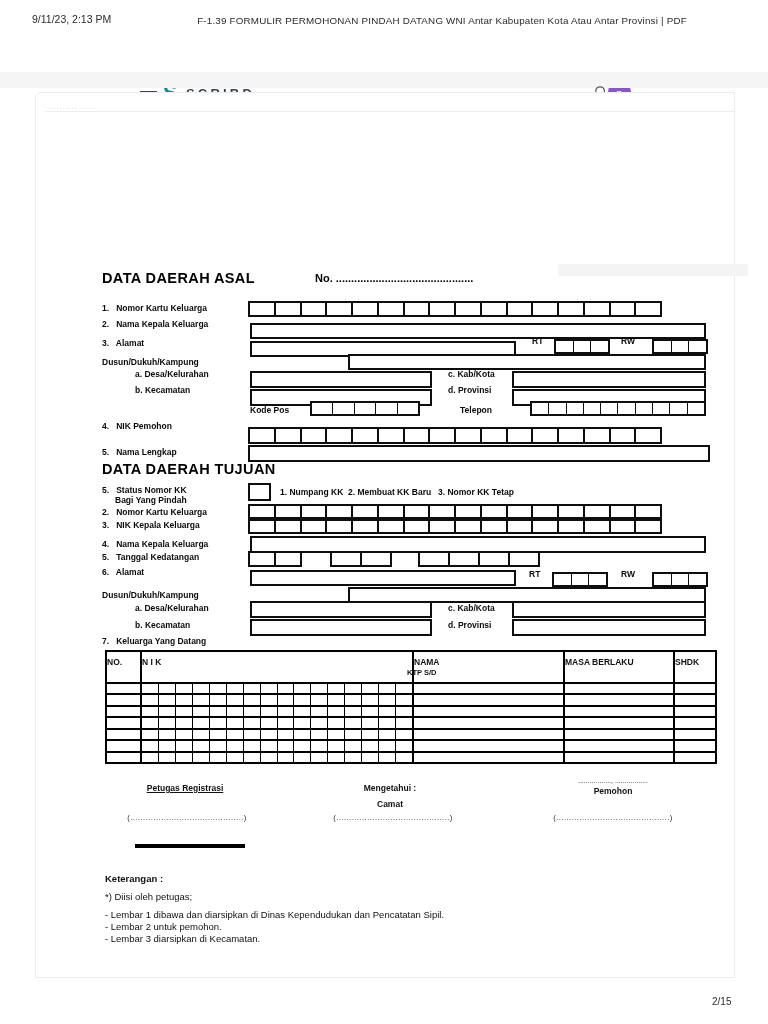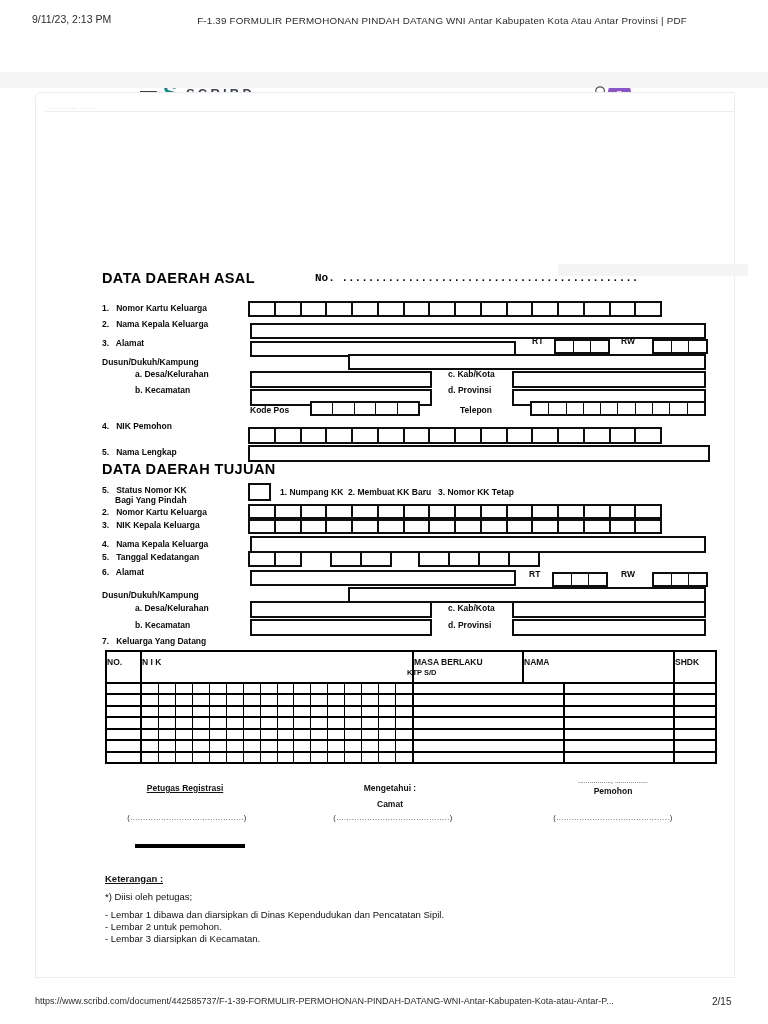--- a/index.html
+++ b/index.html
@@ -26,21 +26,21 @@
 
   
   .sheet { position:absolute; left:35px; top:92px; width:700px; height:886px; background:#fff;
            border:1px solid #ececec; border-radius:6px 0 0 0; }
   .ghost-dots { position:absolute; left:48px; top:103px; font-size:7px; color:#c9c9c9; letter-spacing:1px; }
   .ghost-line { position:absolute; left:45px; top:111px; width:690px; height:1px; background:#ededed; }
   .ghost-box { position:absolute; left:558px; top:264px; width:190px; height:12px; background:#f4f4f4; border-radius:2px; }
 
   
   .h1 { position:absolute; font-weight:bold; font-size:14.5px; letter-spacing:0.4px; color:#000; }
-  .no-line { position:absolute; font-weight:bold; font-size:11px; color:#000;font-family:Liberation Mono, monospace; }
+  .no-line { position:absolute; font-weight:bold; font-size:11px; color:#000; }
   .lbl { position:absolute; font-weight:bold; font-size:8.5px; color:#0a0a0a; white-space:pre; }
   .lbox { position:absolute; border:2px solid #0e0e0e; background:#fff; }
   .cells { position:absolute; display:flex; border:2px solid #0e0e0e; background:#fff; }
   .cells .c { flex:1; border-left:2px solid #0e0e0e; }
   .cells.thin .c { border-left-width:1.5px; }
   .cells .c:first-child { border-left:none; }
 
   
   .ftable { position:absolute; left:105px; top:650px; width:612px; height:114px; border:2px solid #000; background:#fff; }
   .ft-header { display:flex; height:30px; }
@@ -292,22 +292,22 @@
   <div class="lbox" style="left:250px; top:619px; width:182px; height:17px;"></div>
   <div class="lbl" style="left:448px; top:620px;">d. Provinsi</div>
   <div class="lbox" style="left:512px; top:619px; width:194px; height:17px;"></div>
 
   <div class="lbl" style="left:102px; top:636px;">7.   Keluarga Yang Datang</div>
 
   <div class="ftable">
     <div class="ft-header">
       <div class="ft-h w-no">NO.</div>
       <div class="ft-h w-nik bl2">N I K</div>
+      <div class="ft-h w-nama bl2">NAMA</div>
       <div class="ft-h w-masa bl2">MASA BERLAKU</div>
-      <div class="ft-h w-nama bl2">NAMA</div>
       <div class="ft-h w-shdk bl2">SHDK</div>
     </div>
     <div class="ktp-sd">KTP S/D</div>
     <div id="ft-rows">
         <div class="ft-row">
           <div class="w-no"></div>
           <div class="ft-nik w-nik bl2">
             <div class="ft-nc"></div>
             <div class="ft-nc"></div>
             <div class="ft-nc"></div>
@@ -479,22 +479,21 @@
   <div class="sig" style="left:105px; top:783px; width:160px;text-decoration:underline;">Petugas Registrasi</div>
   <div class="sig" style="left:330px; top:783px; width:120px;">Mengetahui :</div>
   <div class="sig" style="left:330px; top:799px; width:120px;">Camat</div>
   <div class="date-dots" style="left:540px; top:777px; width:146px;">................., .................</div>
   <div class="sig" style="left:540px; top:786px; width:146px;">Pemohon</div>
   <div class="sig-line" style="left:112px; top:813px; width:150px;">(............................................)</div>
   <div class="sig-line" style="left:318px; top:813px; width:150px;">(............................................)</div>
   <div class="sig-line" style="left:538px; top:813px; width:150px;">(............................................)</div>
   <div class="thick-line"></div>
 
-  <div class="ket bold" style="left:105px; top:873px;text-decoration:underline;">Keterangan :</div>
+  <div class="ket bold" style="left:105px; top:873px;">Keterangan :</div>
   <div class="ket" style="left:105px; top:891px;">*) Diisi oleh petugas;</div>
   <div class="ket" style="left:105px; top:909px;">- Lembar 1 dibawa dan diarsipkan di Dinas Kependudukan dan Pencatatan Sipil.</div>
   <div class="ket" style="left:105px; top:921px;">- Lembar 2 untuk pemohon.</div>
   <div class="ket" style="left:105px; top:933px;">- Lembar 3 diarsipkan di Kecamatan.</div>
 
-  <span class="footer-url">https://www.scribd.com/document/442585737/F-1-39-FORMULIR-PERMOHONAN-PINDAH-DATANG-WNI-Antar-Kabupaten-Kota-atau-Antar-P...</span>
   <span class="footer-page">2/15</span>
 
 </div>
 
 </body></html>

